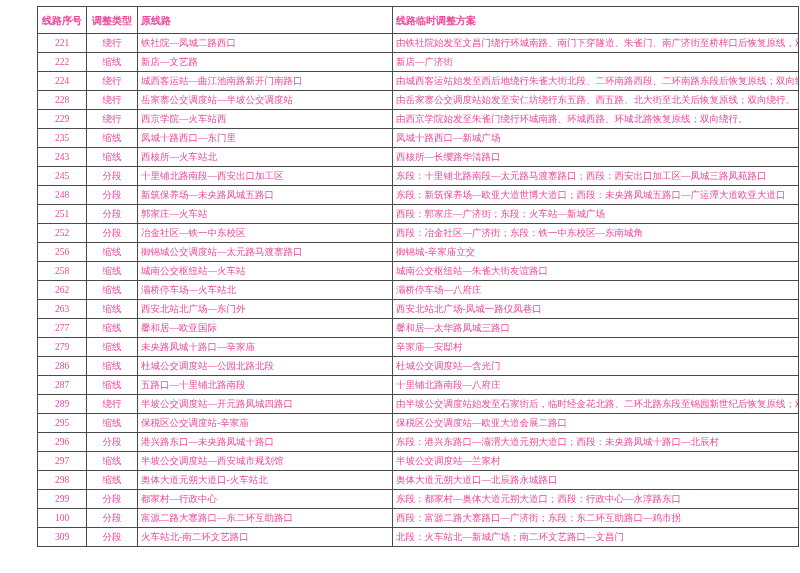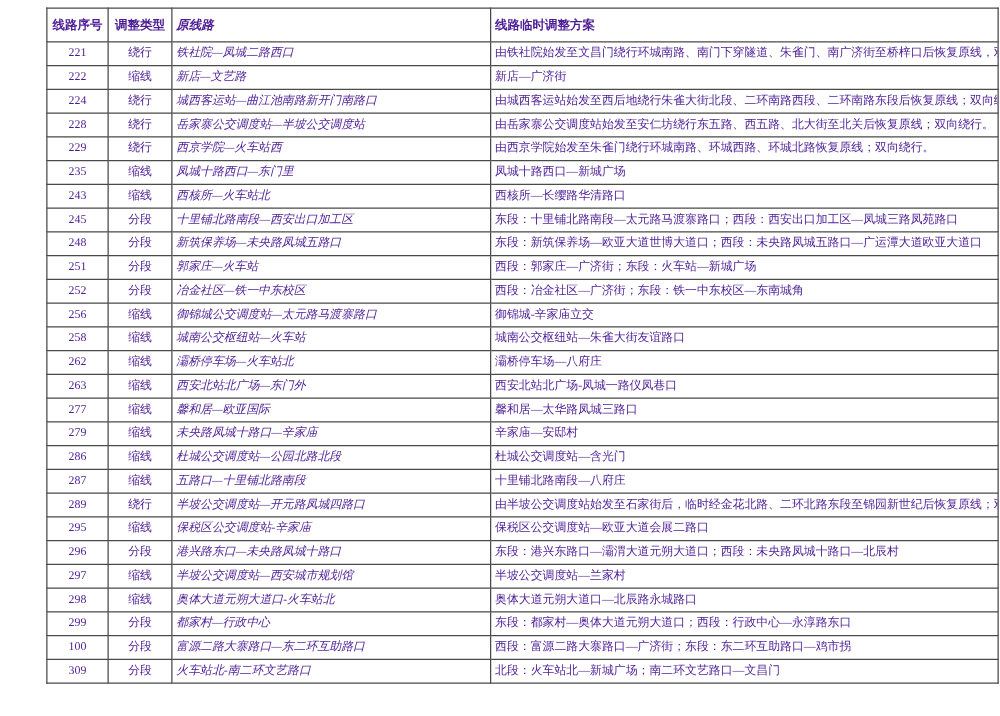--- a/index.html
+++ b/index.html
@@ -1,36 +1,36 @@
 <!DOCTYPE html>
 <html><head>
 <meta charset="utf-8">
 <style>
   html,body{margin:0;padding:0;background:#f6f6f4;}
   .page{
     width:800px;height:573px;background:#ffffff;box-sizing:border-box;
     padding:6px 6px 0 37px;overflow:hidden;
     font-family:"Liberation Serif","DejaVu Serif",serif;
-    color:#4c1d95;
+    color:#ec4899;
   }
   table{border-collapse:collapse;width:757px;table-layout:fixed;}
   th,td{
     border:1px solid #4a4a4a;
     padding:1px 3px;
     font-size:9.5px;
     line-height:1.15;
     white-space:nowrap;
     overflow:hidden;
     height:16px;
     vertical-align:middle;
   }
   th{font-weight:bold;font-size:10px;height:24px;white-space:normal;line-height:1.1;}
   .col-no{width:42px;text-align:center;}
   .col-type{width:44px;text-align:center;border-radius:11px;}
-  .col-orig{width:248px;text-align:left;font-style:italic;}
+  .col-orig{width:248px;text-align:left;}
   .col-plan{width:399px;text-align:left;}
   th.col-orig,th.col-plan{text-align:left;vertical-align:middle;}
 </style>
 </head>
 <body>
 
 <div class="page">
   <table>
     <thead>
       <tr>

